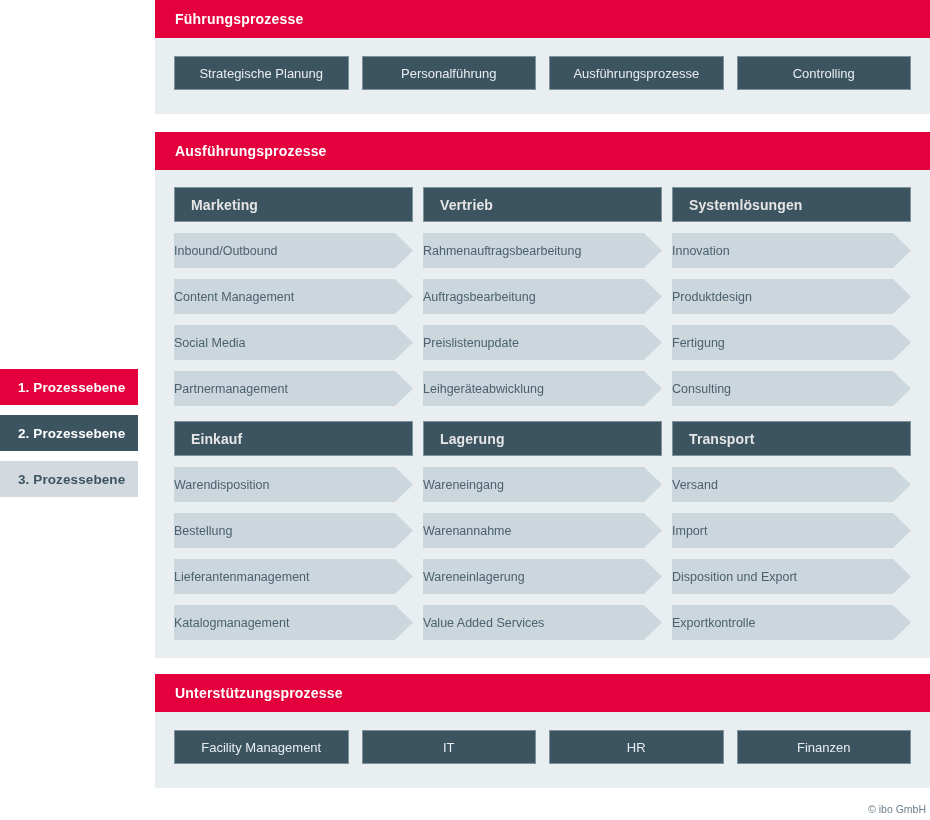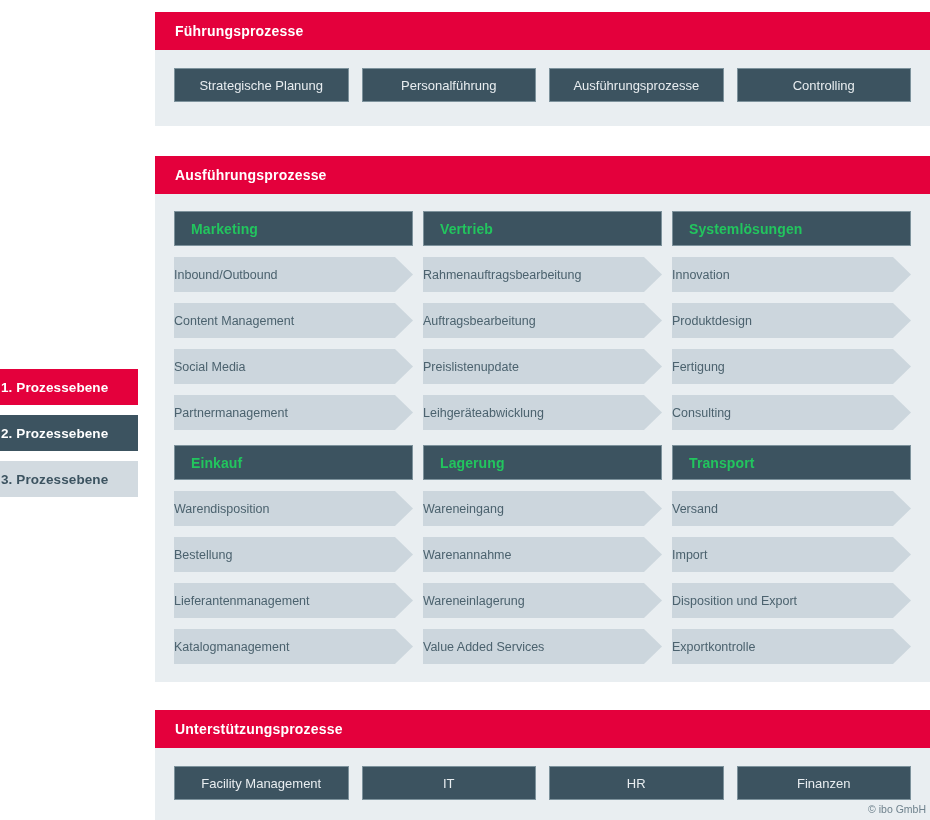--- a/index.html
+++ b/index.html
@@ -26,21 +26,21 @@
     position: absolute;
     left: 0;
     top: 369px;
     width: 138px;
   }
   .legend-item {
     height: 36px;
     margin-bottom: 10px;
     display: flex;
     align-items: center;
-    padding-left: 1px;
+    padding-left: 18px;
     box-sizing: border-box;
     font-size: 13.5px;
     font-weight: bold;
     letter-spacing: 0.1px;
   }
   .legend-item.lvl1 {
     background: #e4003c;
     color: #ffffff;
   }
   .legend-item.lvl2 {
@@ -64,21 +64,20 @@
     background: #e4003c;
     color: #ffffff;
     height: 38px;
     display: flex;
     align-items: center;
     padding-left: 20px;
     box-sizing: border-box;
     font-size: 14px;
     font-weight: bold;
     letter-spacing: 0.2px;
-    margin-top: 12px;
   }
 
   .band-body {
     background: #e9eef1;
     box-sizing: border-box;
   }
 
   
   .flat-band-body {
     padding: 18px 19px 24px 19px;
@@ -110,21 +109,21 @@
     margin-top: 15px;
   }
   .group {
     flex: 1 1 0;
     min-width: 0;
   }
   .group-header {
     height: 35px;
     background: #3c5360;
     border: 1px solid #7d929c;
-    color: #22c55e;
+    color: #e5e5e5;
     display: flex;
     align-items: center;
     padding-left: 16px;
     box-sizing: border-box;
     font-size: 14px;
     font-weight: bold;
     letter-spacing: 0.1px;
   }
   .steps {
     margin-top: 11px;

